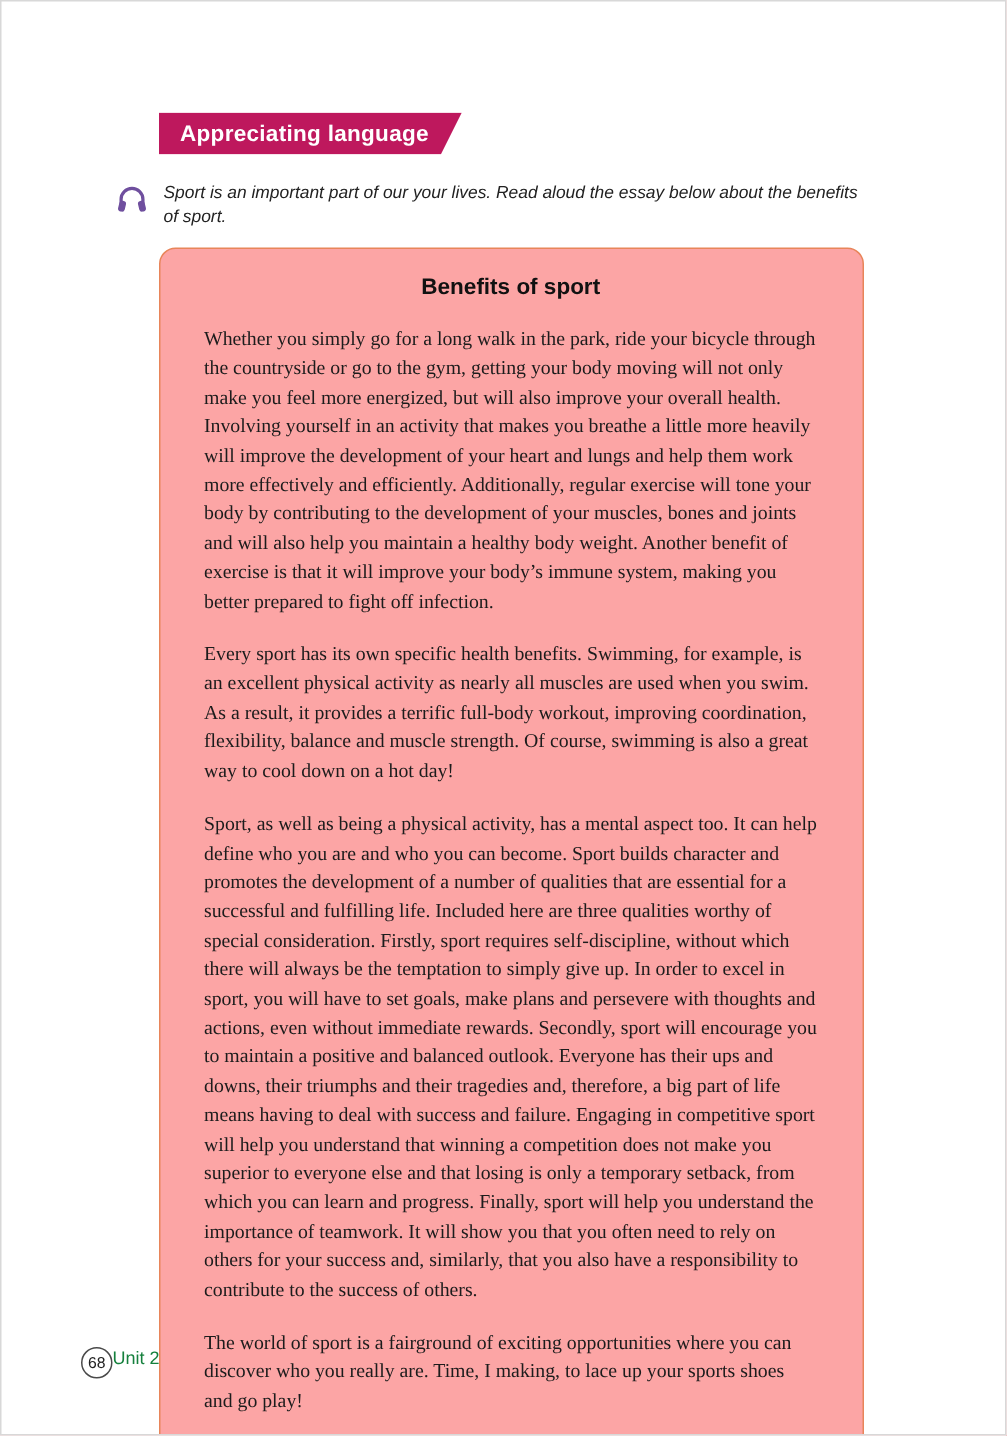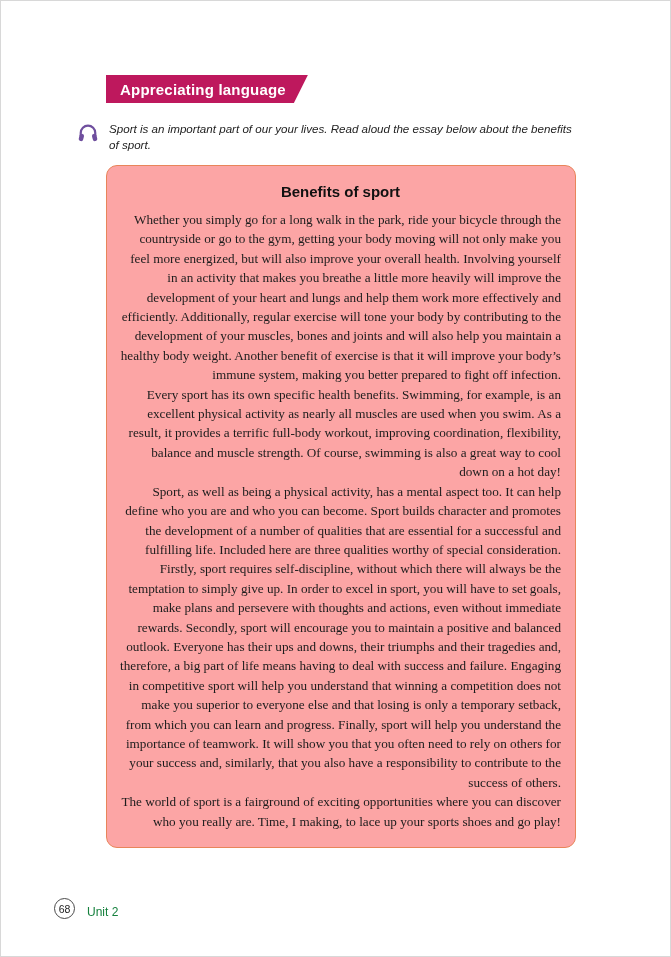--- a/index.html
+++ b/index.html
@@ -72,35 +72,34 @@
   }
   .essay-title {
     text-align: center;
     font-weight: bold;
     font-size: 15px;
     color: #111111;
     font-family: "Liberation Sans", sans-serif;
     margin: 2px 0 10px 0;
   }
   .essay-body p {
-    margin: 0;
+    margin: 16px;
     font-family: "Liberation Serif", serif;
     font-size: 13.2px;
     line-height: 19.4px;
     color: #1c1c1c;
-    text-align: right;
+    text-align: left;
   }
   
   .footer {
     position: absolute;
     left: 53px;
     top: 897px;
     display: flex;
-    align-items: flex-end;
-    gap: 12px;
+    align-items: flex-start;
   }
   .page-number-circle {
     width: 21px;
     height: 21px;
     border: 1.2px solid #4a4a4a;
     border-radius: 50%;
     display: flex;
     align-items: center;
     justify-content: center;
     font-size: 10.5px;

